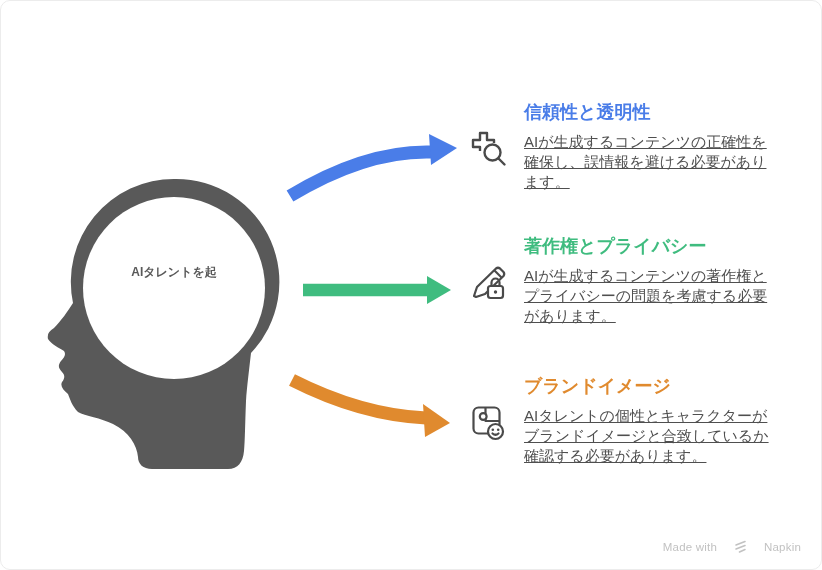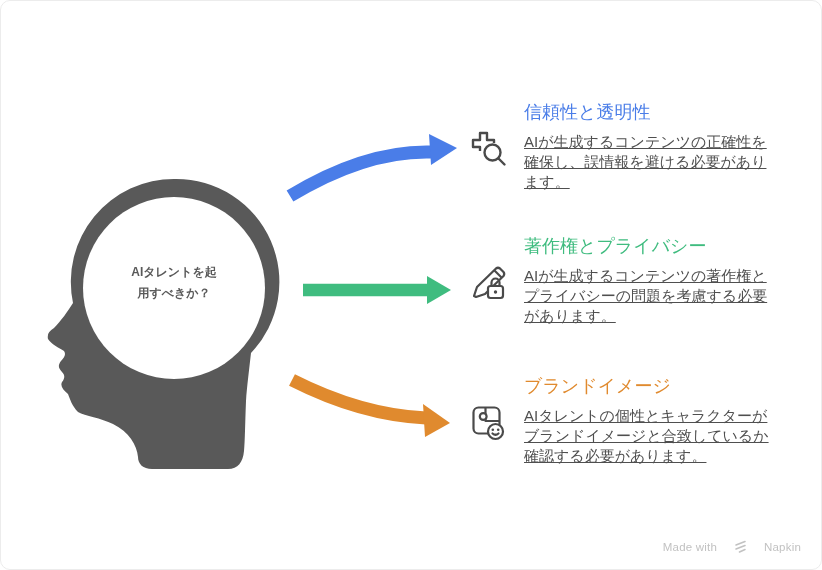--- a/index.html
+++ b/index.html
@@ -8,21 +8,21 @@
     border:1px solid #ececec;border-radius:10px;box-sizing:border-box;
     font-family:"Liberation Sans","DejaVu Sans",sans-serif;overflow:hidden;
   }
   .art{position:absolute;left:0;top:0;}
   .question{
     position:absolute;left:73px;top:261px;width:200px;text-align:center;
     font-size:12px;line-height:21px;font-weight:bold;color:#595959;
   }
   .section{position:absolute;left:470px;width:320px;}
   .section .icon{position:absolute;left:0;top:30px;width:36px;height:38px;}
-  .section h3{margin:0 0 0 53px;font-size:18px;line-height:22px;font-weight:normal;}
+  .section h3{margin:0 0 0 53px;font-size:18px;line-height:22px;font-weight:bold;}
   .section p{margin:9px 0 0 53px;width:252px;font-size:15px;line-height:20px;color:#4F4F4F;text-decoration:underline;}
   .s1{top:100px;} .s2{top:234px;} .s3{top:374px;}
   .footer{
     position:absolute;right:20px;bottom:16px;display:flex;align-items:center;gap:17px;
     font-size:11.5px;color:#C2C2C2;letter-spacing:.2px;
   }
 </style>
 </head>
 <body>
 
@@ -52,21 +52,20 @@
     </g>
 
     <g>
       <path d="M291 379 Q360 414 425 417" fill="none" stroke-width="13" stroke="#E08A2E"></path>
       <polygon points="422,403 449,422 424,436" fill="#E08A2E"></polygon>
     </g>
   </svg>
 
   <div class="question">
     <div>AIタレントを起</div>
-    <div>用すべきか？</div>
   </div>
 
   <div class="section s1">
     <div class="icon">
       <svg width="36" height="38" viewBox="0 0 36 38">
         <g fill="none" stroke-width="2.4" stroke-linejoin="round" stroke="#4A4A4A">
           <path d="M23 12 V9 H16 V2 H9 V9 H2 V16 H9 V20"></path>
           <circle cx="21.5" cy="21.5" r="8" fill="#ffffff"></circle>
           <path d="M27.5 27.5 L33.5 33.5" stroke-linecap="round"></path>
         </g>

